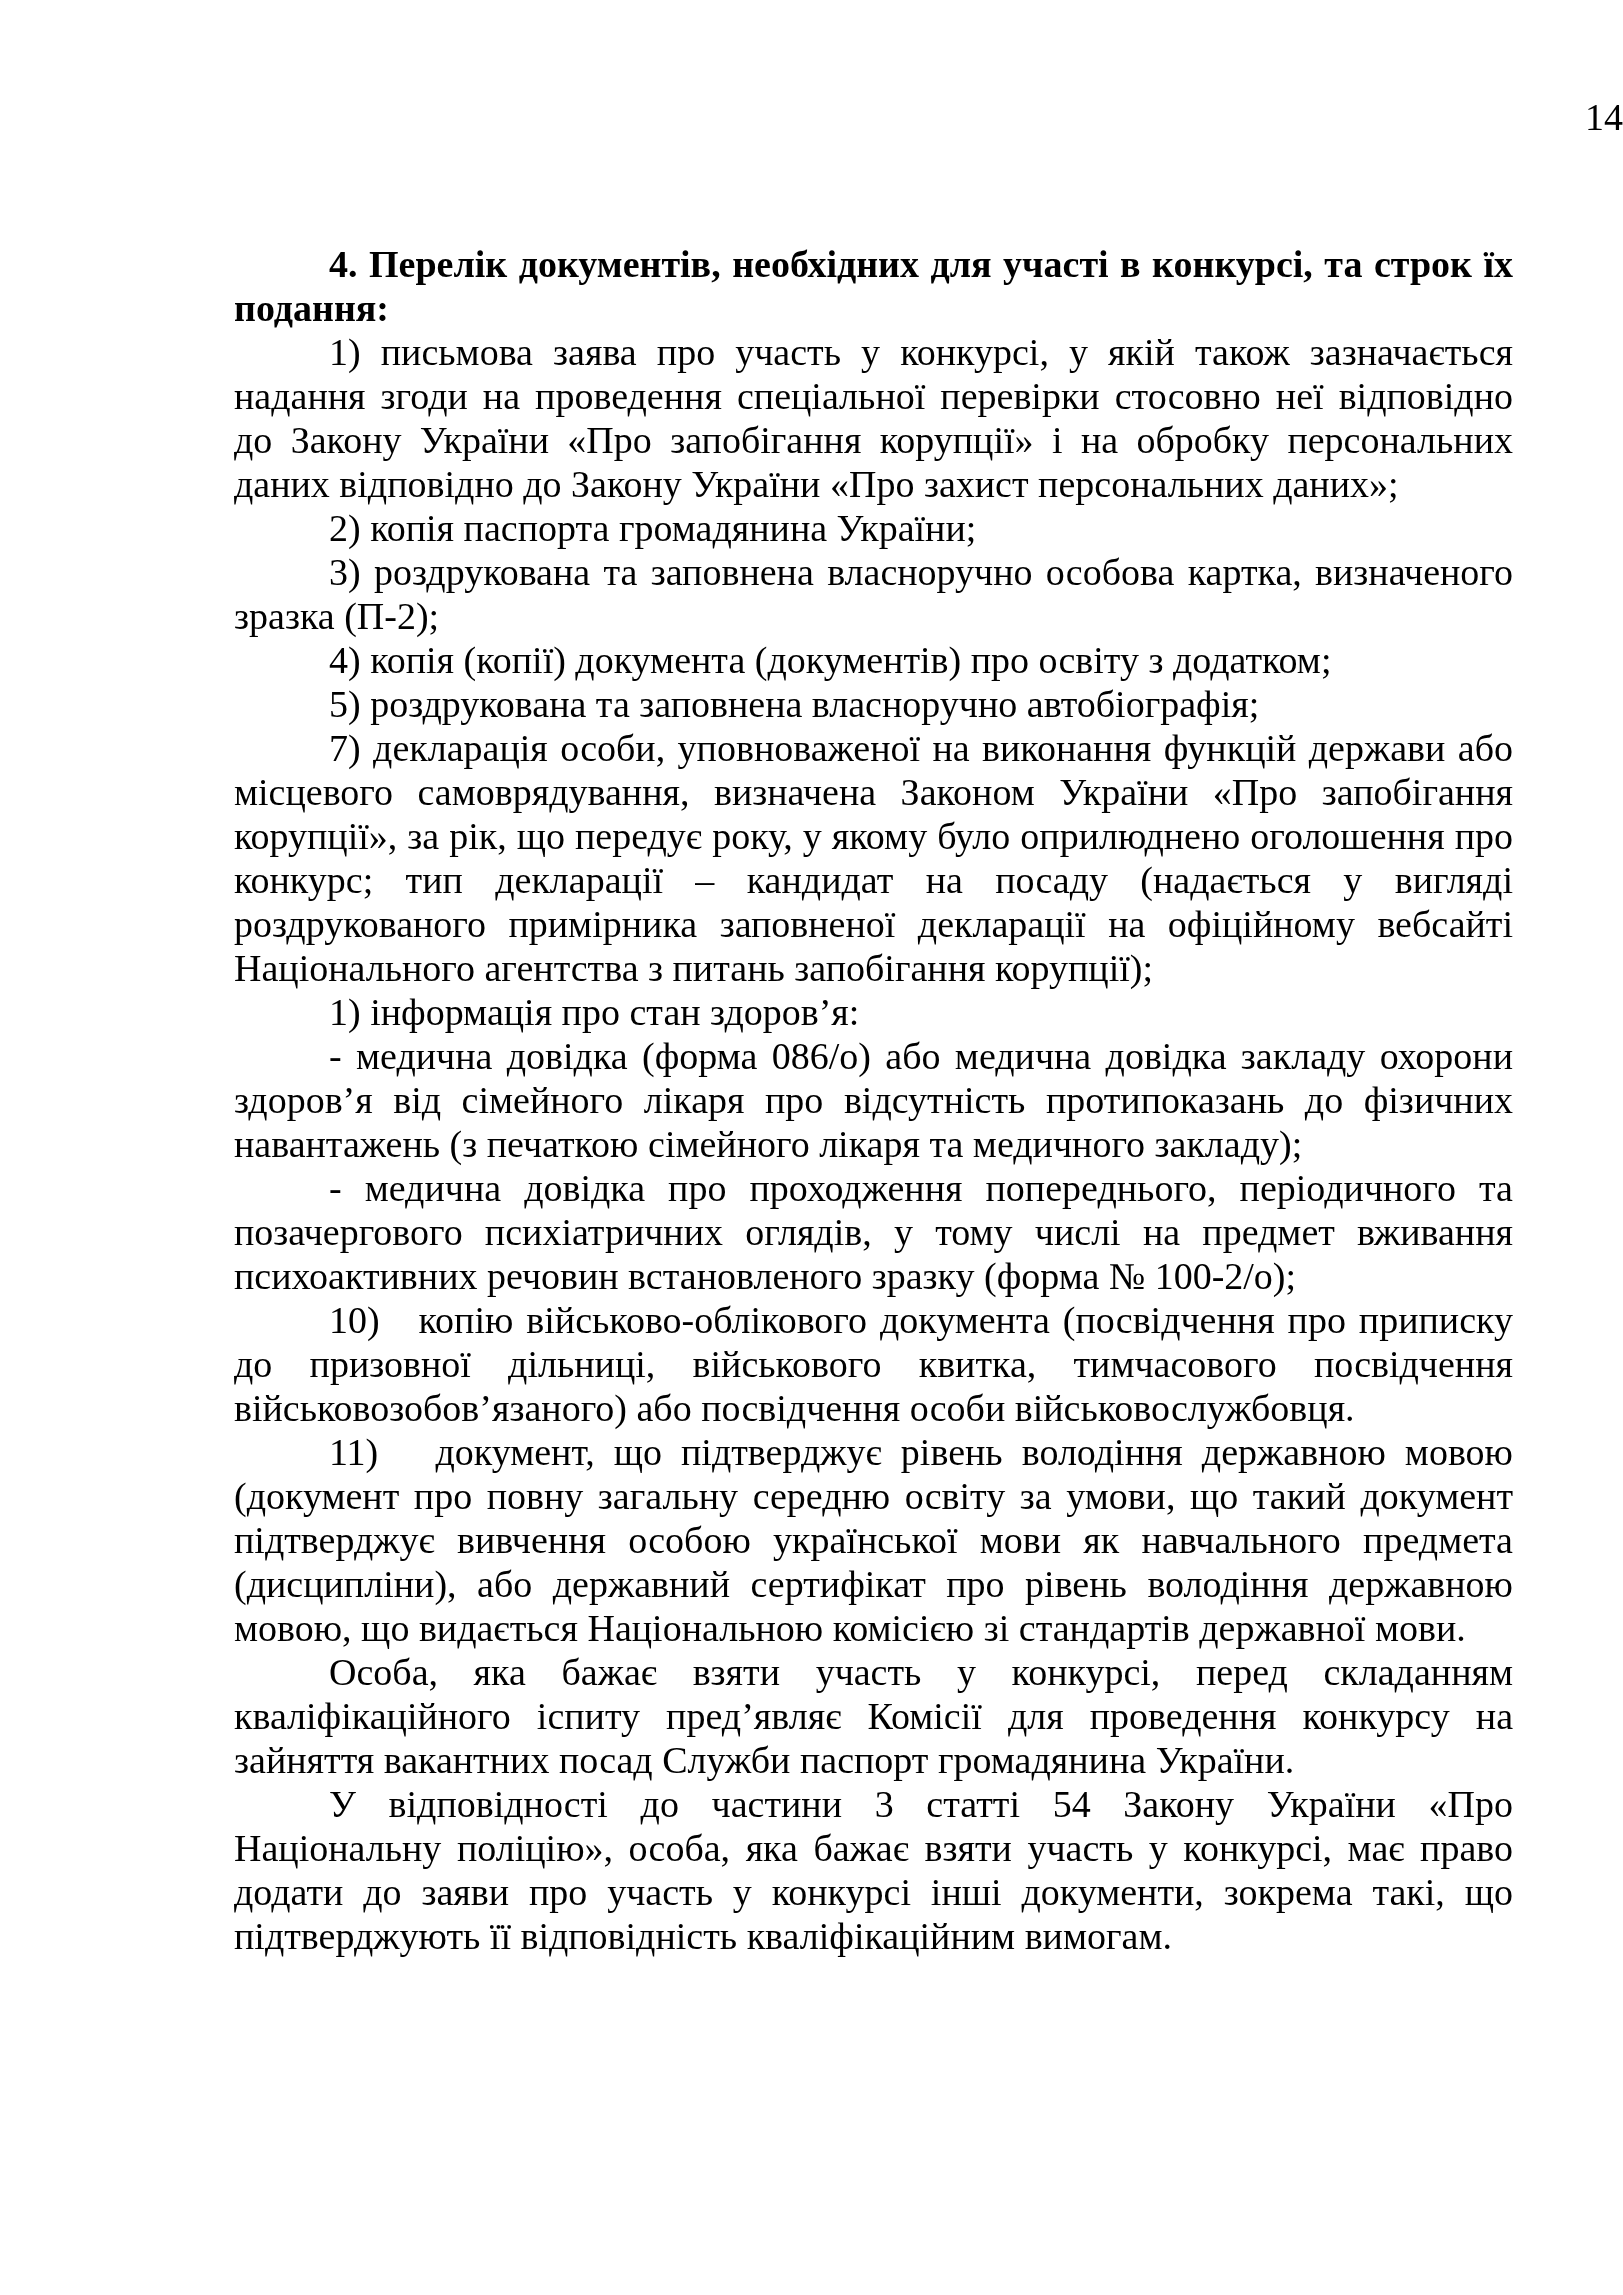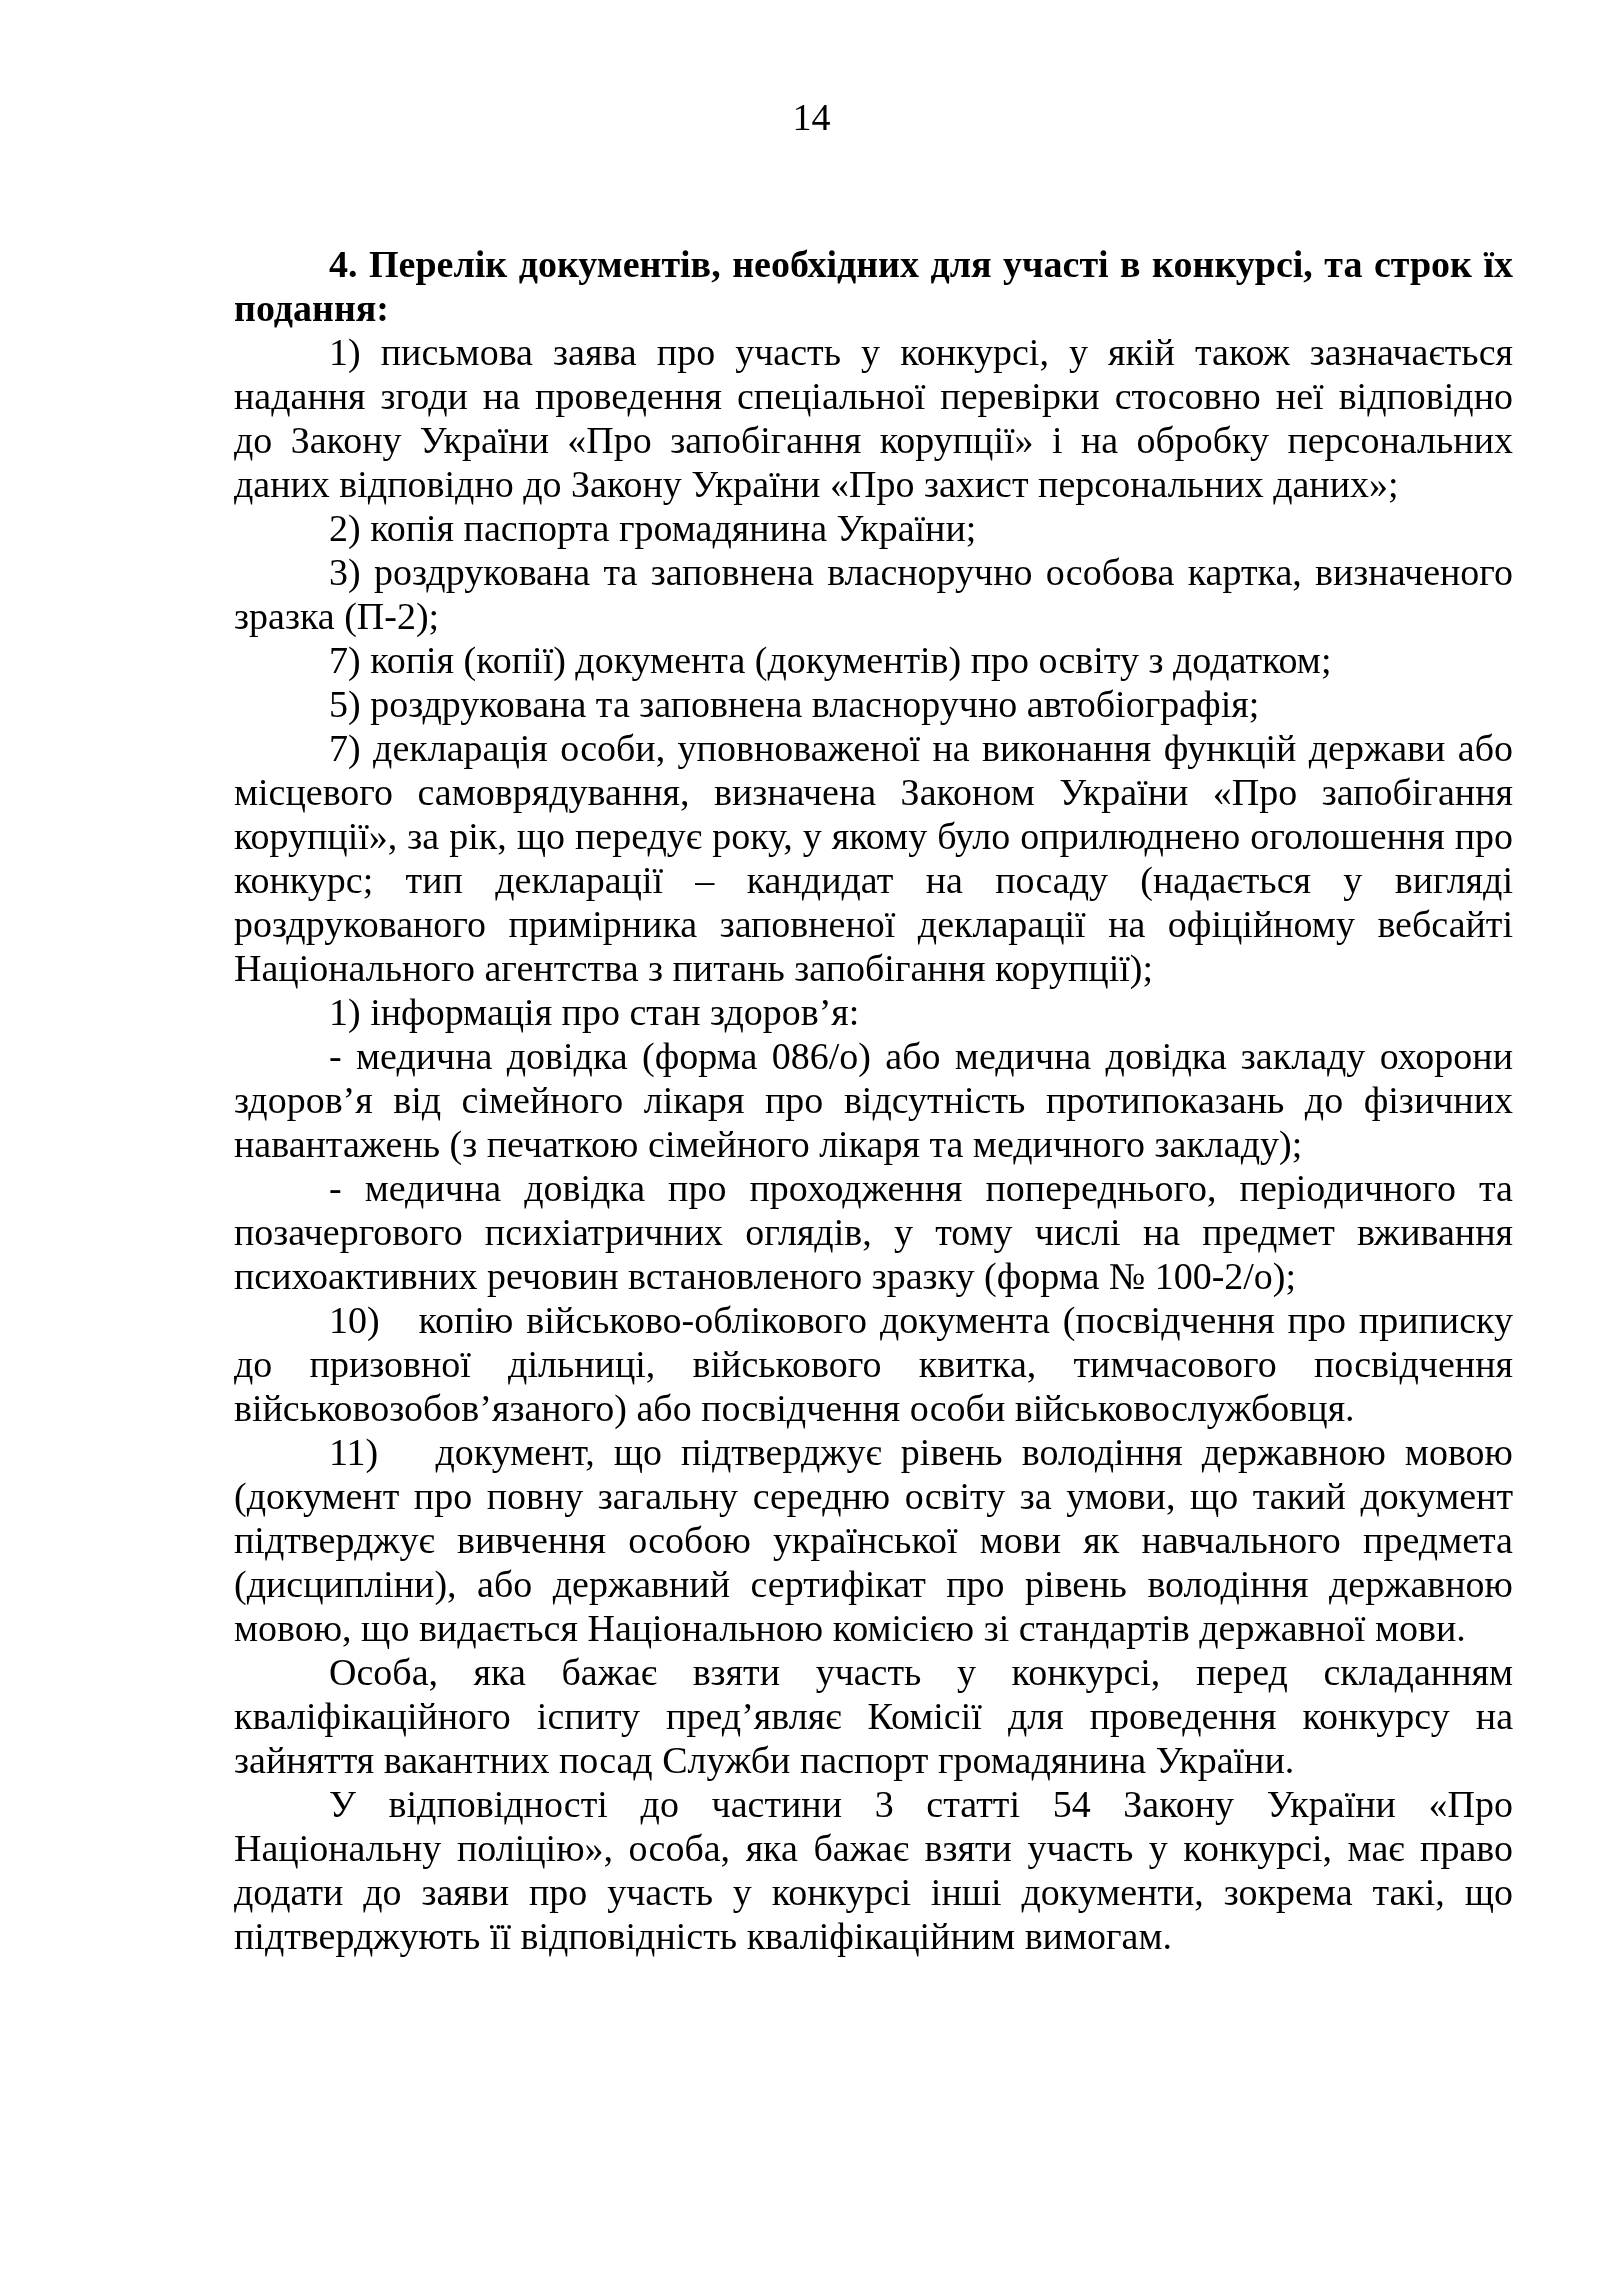--- a/index.html
+++ b/index.html
@@ -9,21 +9,21 @@
   body {
     width: 1623px;
     height: 2295px;
     background: #ffffff;
     color: #000000;
     font-family: "Liberation Serif", "DejaVu Serif", serif;
     overflow: hidden;
   }
   .page-number {
     margin-top: 95px;
-    text-align: center;
+    text-align: right;
     font-size: 38px;
     line-height: 44px;
   }
   .content {
     margin-top: 103px;
     margin-left: 234px;
     width: 1279px;
     font-size: 38px;
     line-height: 44px;
     text-align: justify;
@@ -40,21 +40,21 @@
 </head>
 <body>
 
 <div class="page-number">14</div>
 
 <div class="content">
   <p class="para heading">4. Перелік документів, необхідних для участі в конкурсі, та строк їх подання:</p>
   <p class="para">1) письмова заява про участь у конкурсі, у якій також зазначається надання згоди на проведення спеціальної перевірки стосовно неї відповідно до Закону України «Про запобігання корупції» і на обробку персональних даних відповідно до Закону України «Про захист персональних даних»;</p>
   <p class="para">2) копія паспорта громадянина України;</p>
   <p class="para">3) роздрукована та заповнена власноручно особова картка, визначеного зразка (П-2);</p>
-  <p class="para">7) копія (копії) документа (документів) про освіту з додатком;</p>
+  <p class="para">4) копія (копії) документа (документів) про освіту з додатком;</p>
   <p class="para">5) роздрукована та заповнена власноручно автобіографія;</p>
   <p class="para">7) декларація особи, уповноваженої на виконання функцій держави або місцевого самоврядування, визначена Законом України «Про запобігання корупції», за рік, що передує року, у якому було оприлюднено оголошення про конкурс; тип декларації – кандидат на посаду (надається у вигляді роздрукованого примірника заповненої декларації на офіційному вебсайті Національного агентства з питань запобігання корупції);</p>
   <p class="para">1) інформація про стан здоров’я:</p>
   <p class="para">- медична довідка (форма 086/о) або медична довідка закладу охорони здоров’я від сімейного лікаря про відсутність протипоказань до фізичних навантажень (з печаткою сімейного лікаря та медичного закладу);</p>
   <p class="para">- медична довідка про проходження попереднього, періодичного та позачергового психіатричних оглядів, у тому числі на предмет вживання психоактивних речовин встановленого зразку (форма № 100-2/о);</p>
   <p class="para">10)&nbsp;&nbsp;&nbsp;копію військово-облікового документа (посвідчення про приписку до призовної дільниці, військового квитка, тимчасового посвідчення військовозобов’язаного) або посвідчення особи військовослужбовця.</p>
   <p class="para">11)&nbsp;&nbsp;&nbsp;документ, що підтверджує рівень володіння державною мовою (документ про повну загальну середню освіту за умови, що такий документ підтверджує вивчення особою української мови як навчального предмета (дисципліни), або державний сертифікат про рівень володіння державною мовою, що видається Національною комісією зі стандартів державної мови.</p>
   <p class="para">Особа, яка бажає взяти участь у конкурсі, перед складанням кваліфікаційного іспиту пред’являє Комісії для проведення конкурсу на зайняття вакантних посад Служби паспорт громадянина України.</p>
   <p class="para">У відповідності до частини 3 статті 54 Закону України «Про Національну поліцію», особа, яка бажає взяти участь у конкурсі, має право додати до заяви про участь у конкурсі інші документи, зокрема такі, що підтверджують її відповідність кваліфікаційним вимогам.</p>
 </div>

